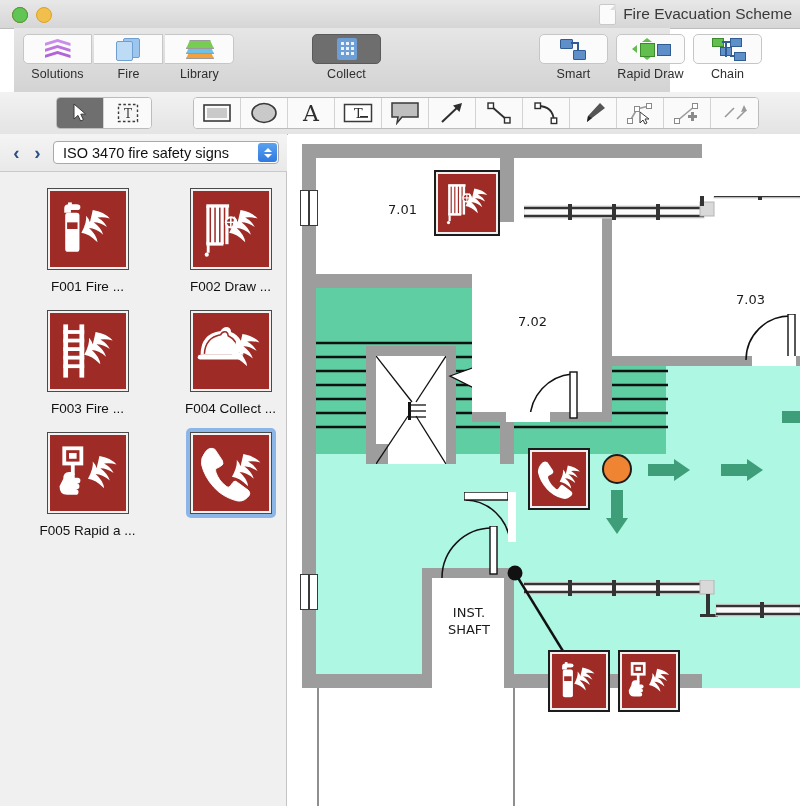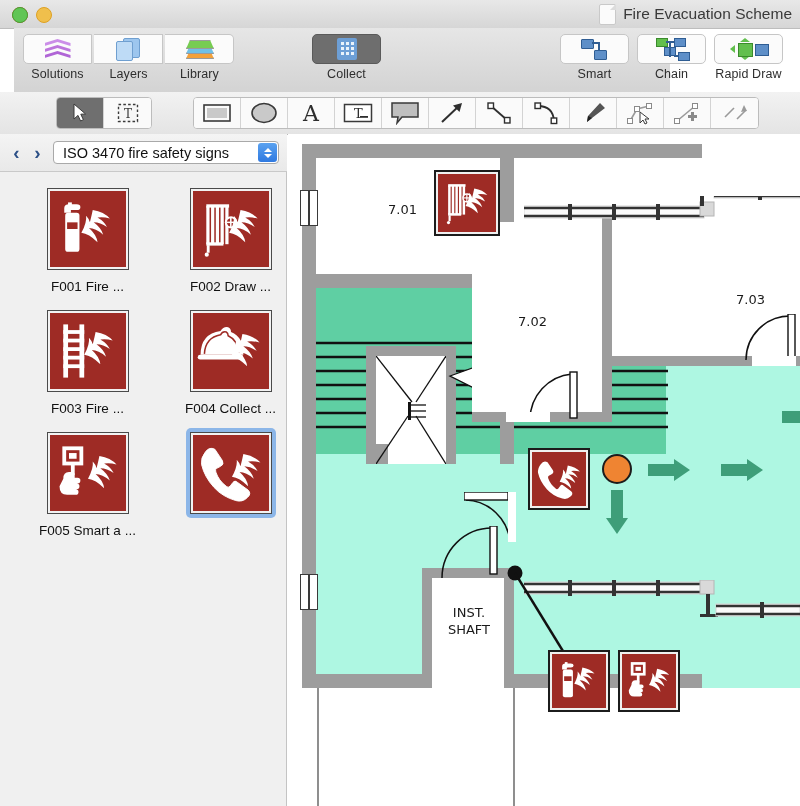--- a/index.html
+++ b/index.html
@@ -205,21 +205,21 @@
         </div>
         <div class="lbl">Solutions</div>
       </div>
       <div class="tbtn">
         <div class="cap">
           <span class="ic-pages">
               <s></s>
               <s></s>
             </span>
         </div>
-        <div class="lbl">Layers</div>
+        <div class="lbl">Fire</div>
       </div>
       <div class="tbtn">
         <div class="cap">
           <span class="ic-layers">
               <s></s>
               <s></s>
               <s></s>
             </span>
         </div>
         <div class="lbl">Library</div>
@@ -238,59 +238,59 @@
               <u style="left:14px;top:9px"></u>
             <u style="left:4px;top:14px"></u>
               <u style="left:9px;top:14px"></u>
               <u style="left:14px;top:14px"></u>
           </span>
         </div>
         <div class="lbl">Collect</div>
       </div>
     </div>
 
-    <div class="tgroup" style="left:545px;top:6px;gap:6px;">
+    <div class="tgroup" style="left:524px;top:6px;gap:6px;">
       <div class="tbtn single">
         <div class="cap">
           <span class="ic-smart">
             <b></b>
               <b></b>
               <em class="h"></em>
               <em class="v"></em>
           </span>
         </div>
         <div class="lbl">Smart</div>
+      </div>
+      <div class="tbtn single">
+        <div class="cap">
+          <span class="ic-rapid">
+            <i class="l"></i>
+              <i class="u"></i>
+              <i class="d"></i>
+            <span class="gsq"></span>
+              <span class="bsq"></span>
+          </span>
+        </div>
+        <div class="lbl">Rapid Draw</div>
       </div>
       <div class="tbtn single">
         <div class="cap">
           <span class="ic-chain">
             <b class="g"></b>
               <b class="b1"></b>
               <b class="b2"></b>
               <b class="b3"></b>
             <em style="left:10px;top:3px;width:8px;height:2px;"></em>
             <em style="left:13px;top:3px;width:2px;height:7px;"></em>
             <em style="left:18px;top:17px;width:5px;height:2px;"></em>
             <em style="left:13px;top:10px;width:2px;height:9px;"></em>
           </span>
         </div>
         <div class="lbl">Chain</div>
       </div>
-      <div class="tbtn single">
-        <div class="cap">
-          <span class="ic-rapid">
-            <i class="l"></i>
-              <i class="u"></i>
-              <i class="d"></i>
-            <span class="gsq"></span>
-              <span class="bsq"></span>
-          </span>
-        </div>
-        <div class="lbl">Rapid Draw</div>
-      </div>
     </div>
   </div>
 
   <div class="toolstrip">
 
     <div class="tsgroup" style="left:56px;">
       <div class="tsbtn sel">
         <svg width="16" height="20" viewBox="0 0 16 20">
             <path d="M2 1 L2 16 L6 12.4 L8.6 18 L11.4 16.7 L8.8 11.2 L13.6 11 Z" fill="#ffffff" stroke="#3b3b3b" stroke-width="1"></path>
           </svg>
@@ -495,21 +495,21 @@
                 <rect x="17" y="16" width="14" height="12" fill="#9e2b25"></rect>
                 <rect x="20" y="19" width="8" height="6" fill="#ffffff"></rect>
                 <g fill="#ffffff">
                   <rect x="22" y="30" width="4" height="12"></rect>
                   <path d="M14 46 q0-7 6-7 h3 q3 0 3 3 v3 h3 q3 0 3 3 0 3-3 3 h-1 q3 0 3 3 0 3-3 3 h-1 q3 0 3 3 0 3-3 3 h-9 q-8 0-8-9 z"></path>
                 </g>
                 <path d="M52 22 q12 2 18 9 -7-2-13-1 7 4 10 10 -7-5-14-5 8 6 10 13 -8-7-15-7 8 7 9 15 -9-9-17-10 6-11 5-18 3 3 4 7 2-8 3-13z" fill="#ffffff"></path>
               </svg>
             </div>
           </div>
-          <div class="lbl">F005 Smart a ...</div>
+          <div class="lbl">F005 Rapid a ...</div>
         </div>
 
         <div class="cell selected">
           <div class="cellbox">
             <div class="sign">
               <svg width="76" height="76" viewBox="0 0 80 80">
                 <g fill="#ffffff" stroke="#ffffff" stroke-width="1">
                   <path d="M13 18 q4-6 10-3 l8 12 q2 4-2 6 l-4 2 q-2 1-1 4 3 9 11 15 2 2 4 0 l3-4 q2-3 5 0 l11 8 q4 4-1 8 -5 5-12 3 -14-4-23-14 -10-11-13-24 -1-7 4-13 z"></path>
                 </g>
                 <g fill="#ffffff">

